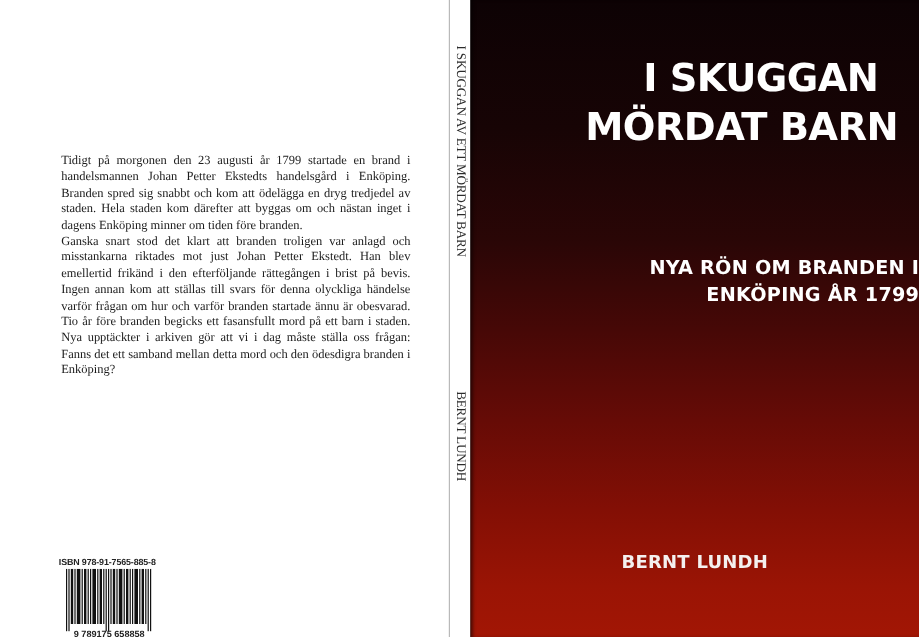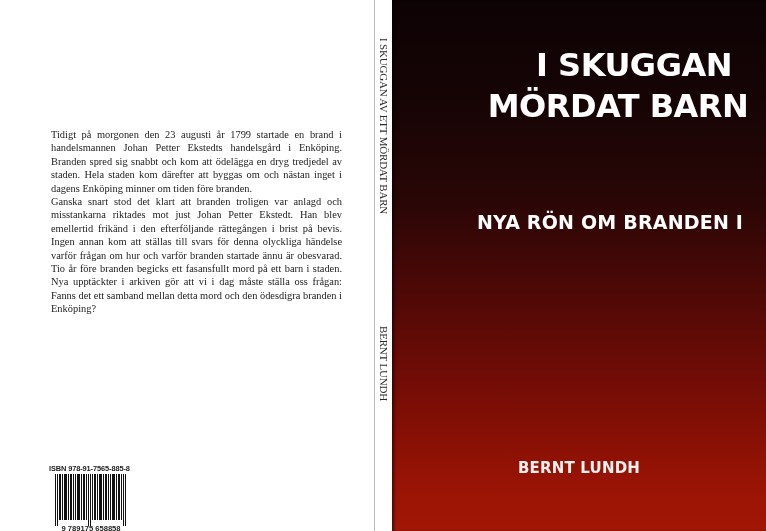--- a/index.html
+++ b/index.html
@@ -16,21 +16,21 @@
     .spine-title { top: 38px; }
     .spine-author { top: 326px; }
     .front { position: absolute; left: 392px; top: 0; width: 374px; height: 531px;
       background: linear-gradient(180deg, #0d0204 0%, #170405 20%, #2a0606 38%, #470806 52%, #660b06 66%, #830f05 80%, #9a1405 92%, #a21605 100%);
       box-shadow: inset 3px 0 3px -1px rgba(0,0,0,0.55); }
     .front-title { position: absolute; left: 0; top: 45px; width: 374px; text-align: center; color: #ffffff; font-family: "DejaVu Sans", sans-serif; font-weight: bold; font-size: 32px; line-height: 41px; letter-spacing: -0.5px; padding-left: 39px; }
     .front-title div { white-space: nowrap; }
     .front-title .l1 { margin-left: 32px; }
     .front-title .l2 { margin-left: 0px; }
     .front-title .l3 { margin-left: 0px; }
-    .front-subtitle { position: absolute; left: 0; top: 211px; width: 374px; text-align: center; color: #ffffff; font-family: "DejaVu Sans", sans-serif; font-weight: bold; font-size: 19px; line-height: 23px; letter-spacing: 0.2px; }
+    .front-subtitle { position: absolute; left: 0; top: 211px; width: 374px; text-align: right; color: #ffffff; font-family: "DejaVu Sans", sans-serif; font-weight: bold; font-size: 16px; line-height: 23px; letter-spacing: 0.2px; }
     .front-subtitle div { white-space: nowrap; }
     .front-subtitle .s1 { margin-left: 62px; }
     .front-subtitle .s2 { margin-left: 42px; }
     .front-author { position: absolute; left: 0; top: 459px; width: 374px; text-align: center; color: #f4f0ef; font-family: "DejaVu Sans", sans-serif; font-weight: bold; font-size: 15px; letter-spacing: 0.2px; }
   </style>
 </head>
 <body>
 
 <div class="back">
   <div class="blurb">
@@ -87,15 +87,16 @@
   <div class="spine-author">BERNT LUNDH</div>
 </div>
 
 <div class="front">
   <div class="front-title">
     <div class="l1">I SKUGGAN</div>
     <div class="l3">MÖRDAT BARN</div>
   </div>
   <div class="front-subtitle">
     <div class="s1">NYA RÖN OM BRANDEN I</div>
+    <div class="s2">ENKÖPING ÅR 1799</div>
   </div>
   <div class="front-author">BERNT LUNDH</div>
 </div>
 
 </body></html>

